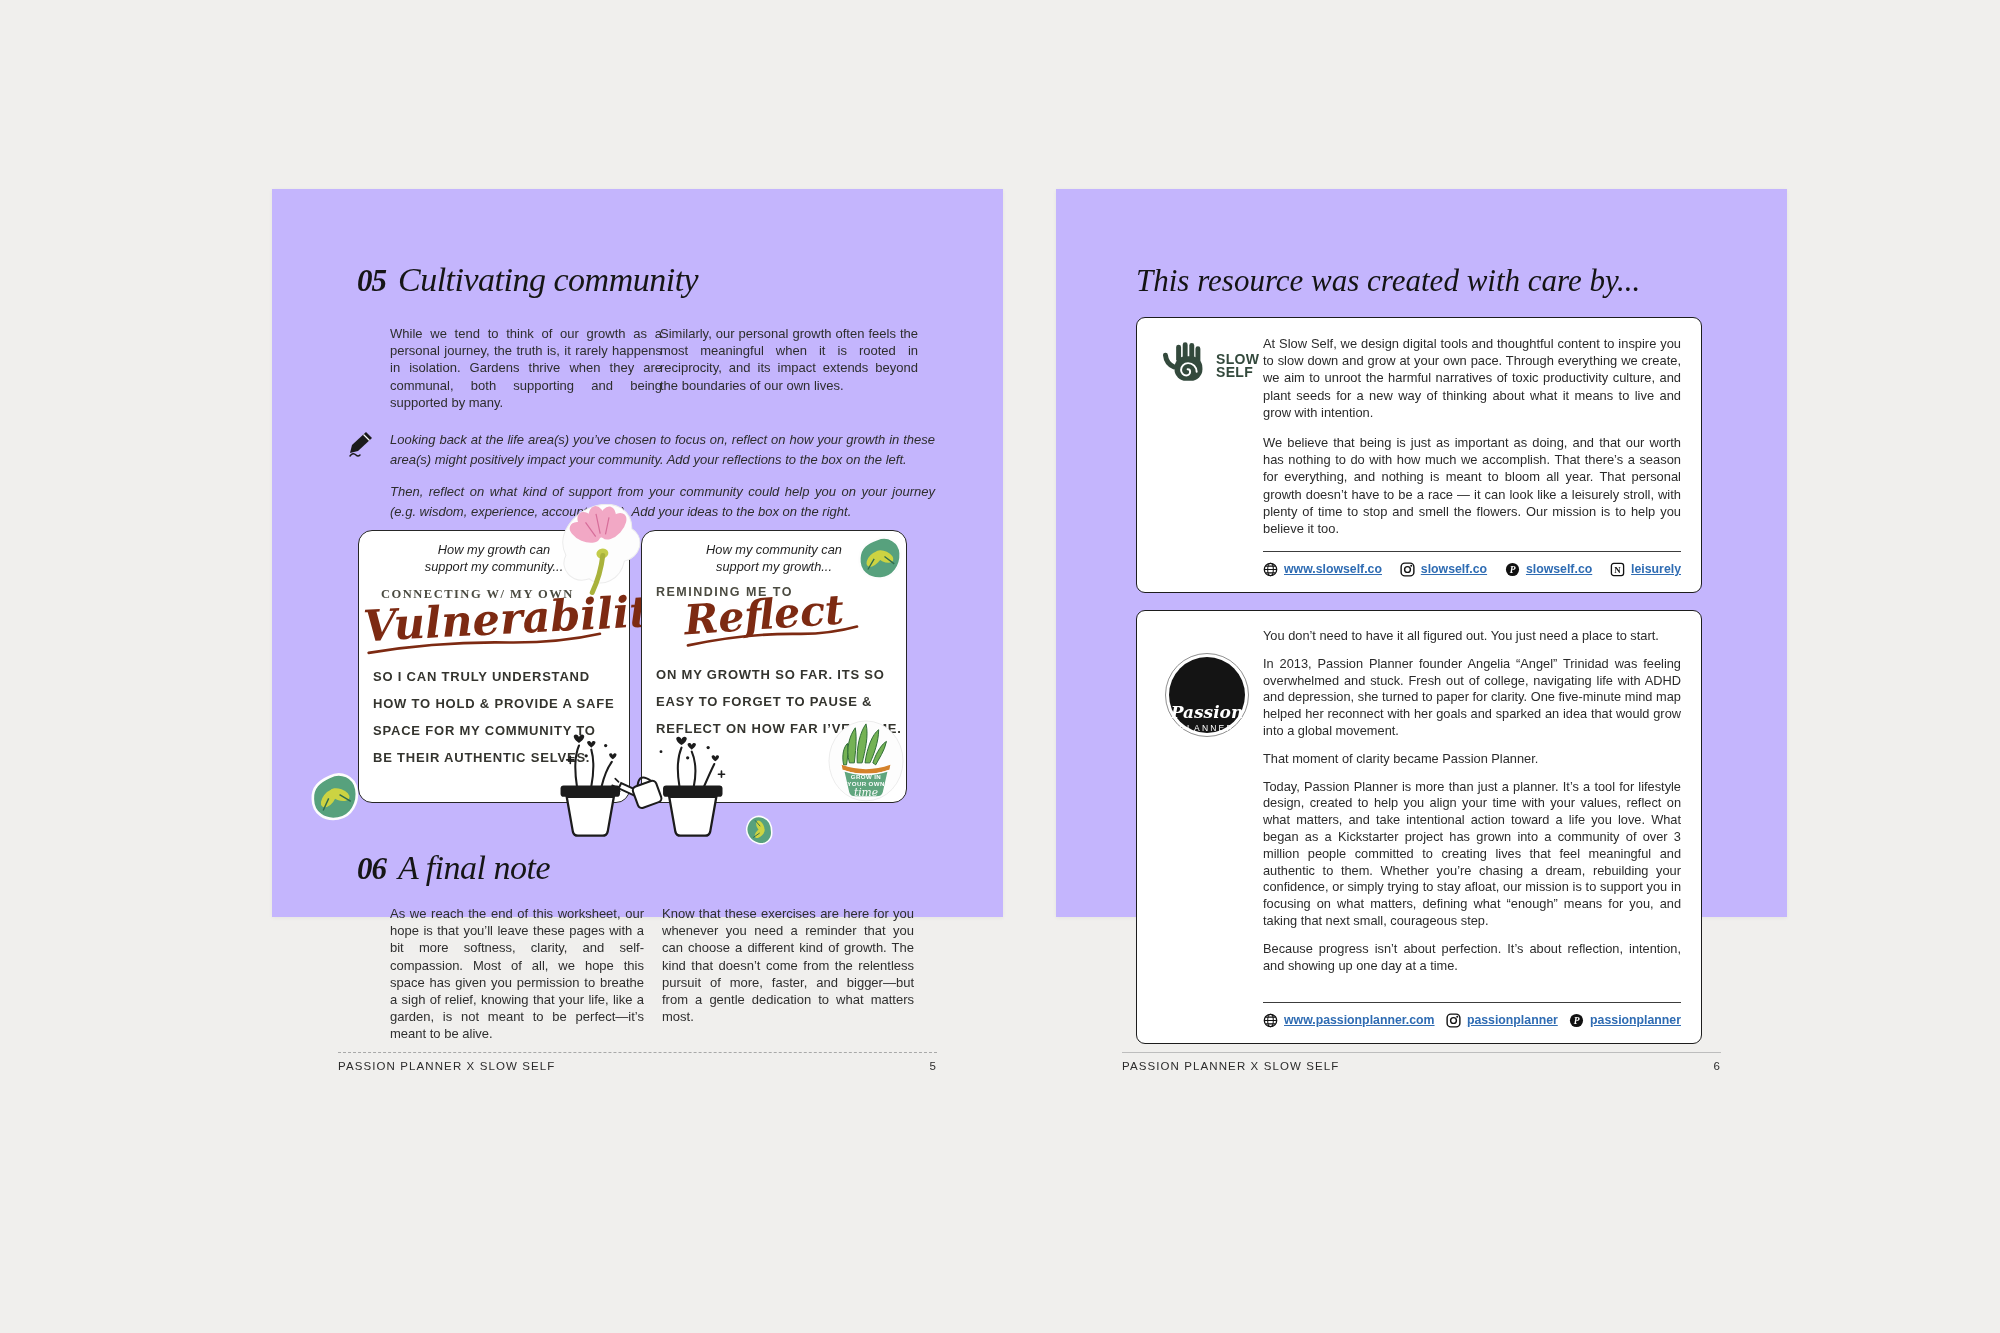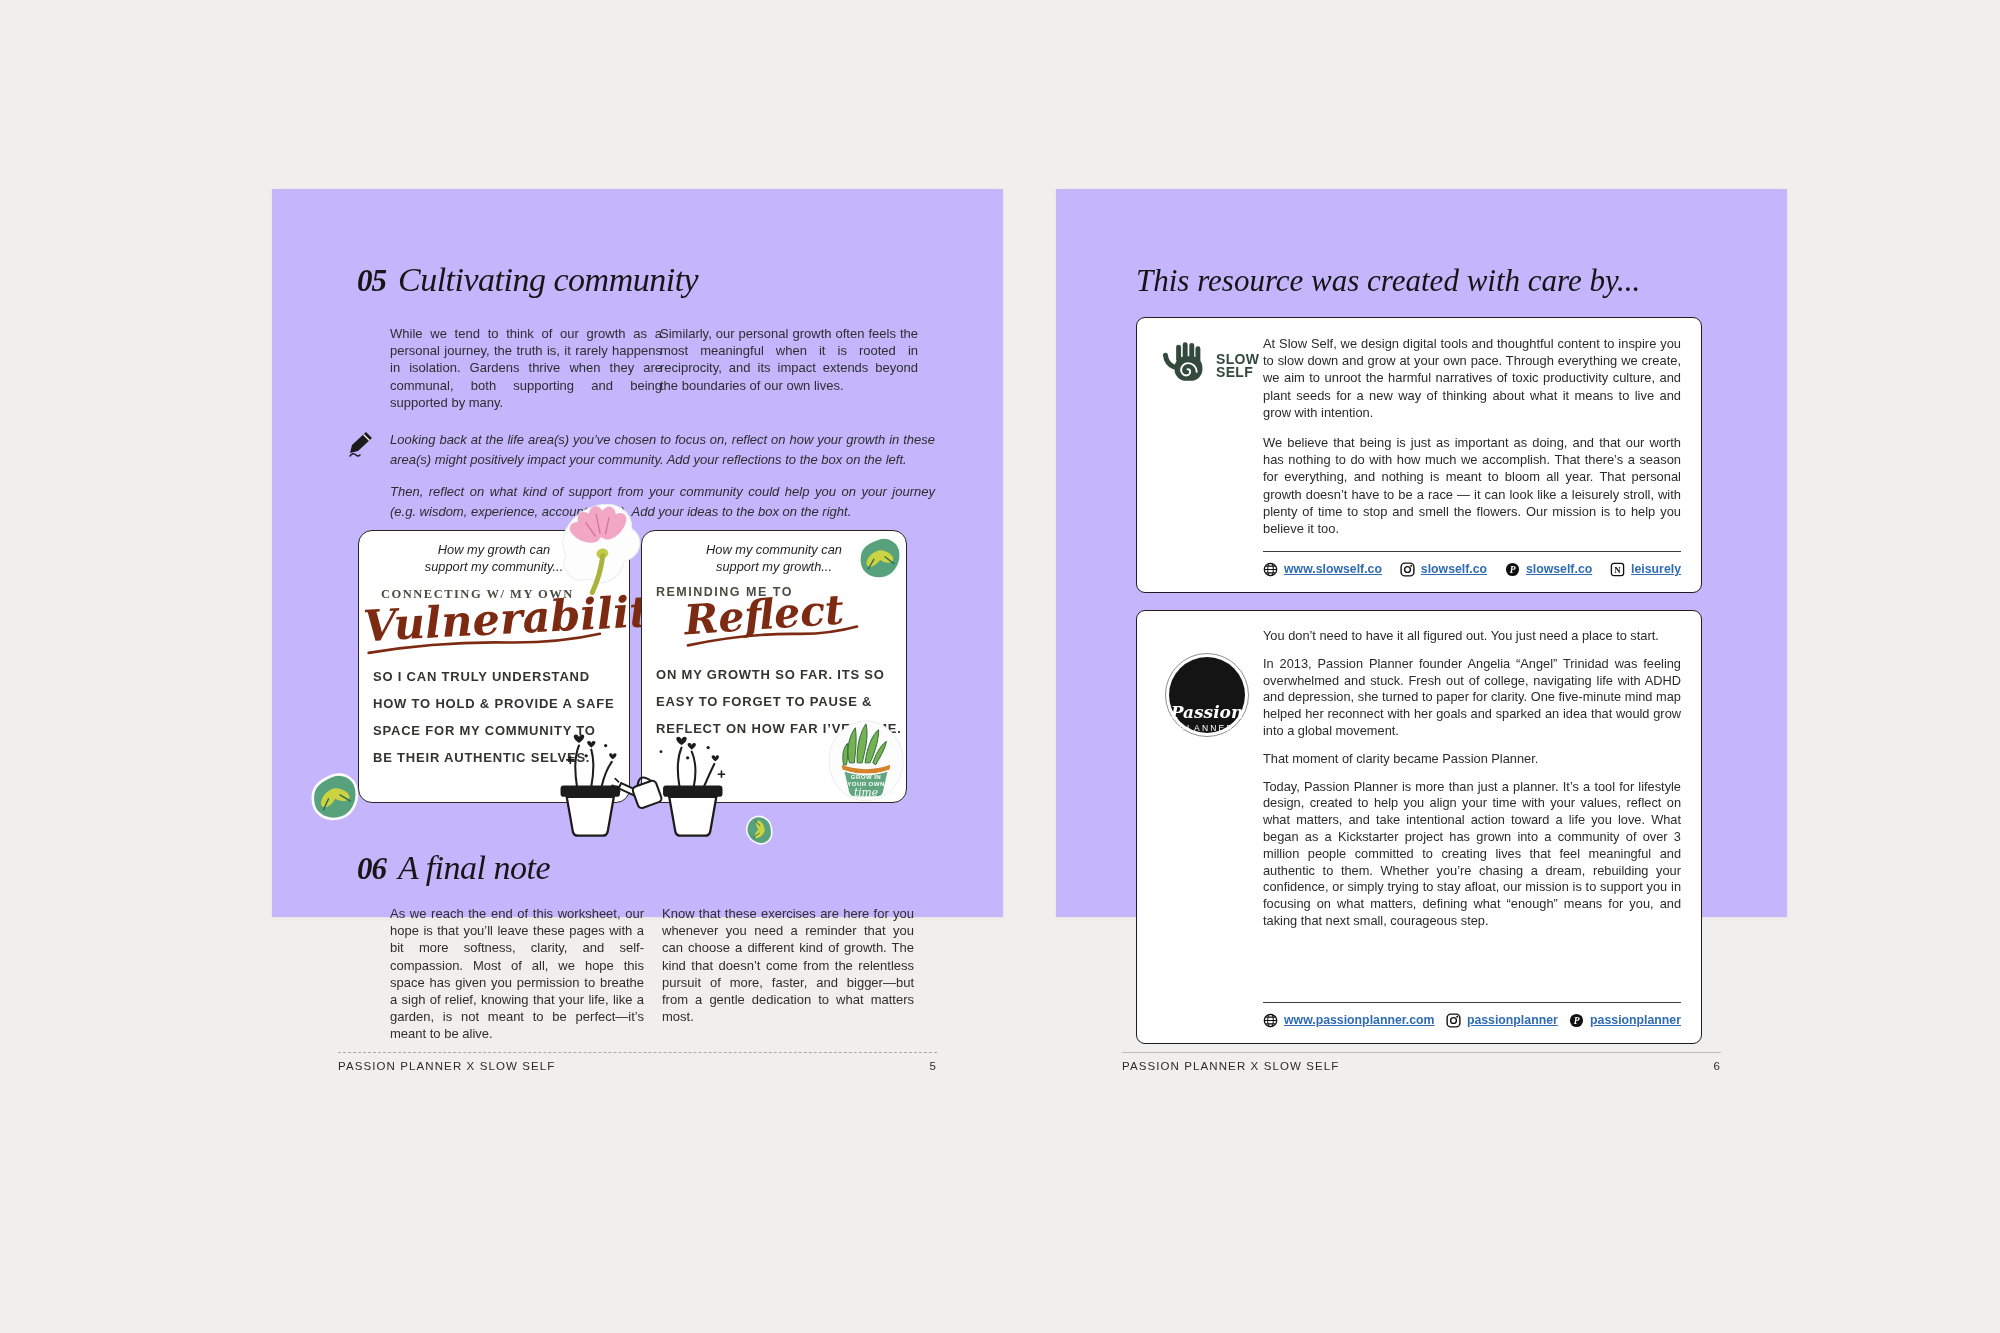--- a/index.html
+++ b/index.html
@@ -304,20 +304,21 @@
         <div class="pp-inner">
           <span class="pp-script">Passion</span>
           <span class="pp-caps">PLANNER</span>
         </div>
       </div>
       <div class="card-body">
         <p>You don’t need to have it all figured out. You just need a place to start.</p>
         <p>In 2013, Passion Planner founder Angelia “Angel” Trinidad was feeling overwhelmed and stuck. Fresh out of college, navigating life with ADHD and depression, she turned to paper for clarity. One five-minute mind map helped her reconnect with her goals and sparked an idea that would grow into a global movement.</p>
         <p>That moment of clarity became Passion Planner.</p>
         <p>Today, Passion Planner is more than just a planner. It’s a tool for lifestyle design, created to help you align your time with your values, reflect on what matters, and take intentional action toward a life you love. What began as a Kickstarter project has grown into a community of over 3 million people committed to creating lives that feel meaningful and authentic to them. Whether you’re chasing a dream, rebuilding your confidence, or simply trying to stay afloat, our mission is to support you in focusing on what matters, defining what “enough” means for you, and taking that next small, courageous step.</p>
+        <p>Because progress isn’t about perfection. It’s about reflection, intention, and showing up one day at a time.</p>
         <div class="divider"></div>
         <div class="links">
           <a class="link">
             <svg width="15" height="15" viewBox="0 0 16 16">
               <circle cx="8" cy="8" r="6.6" fill="none" stroke="#111" stroke-width="1.4"></circle>
               <ellipse cx="8" cy="8" rx="3" ry="6.6" fill="none" stroke="#111" stroke-width="1.1"></ellipse>
               <path d="M1.6 8 H14.4 M2.7 4.4 H13.3 M2.7 11.6 H13.3" stroke="#111" stroke-width="1.1"></path>
             </svg>
             <span>www.passionplanner.com</span>
           </a>

